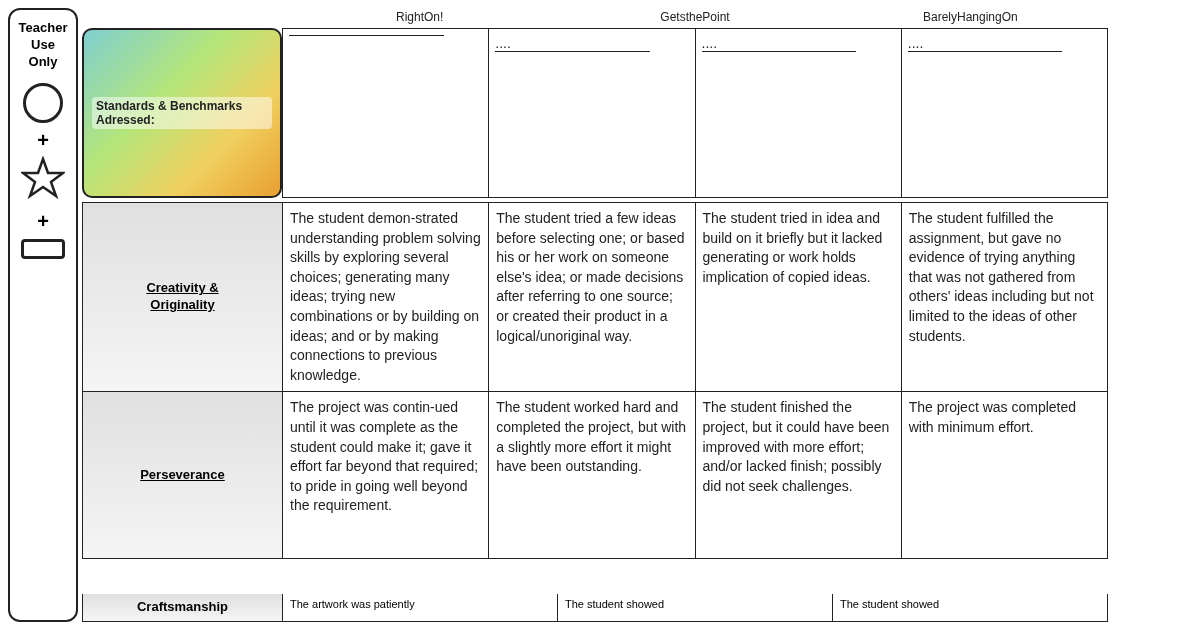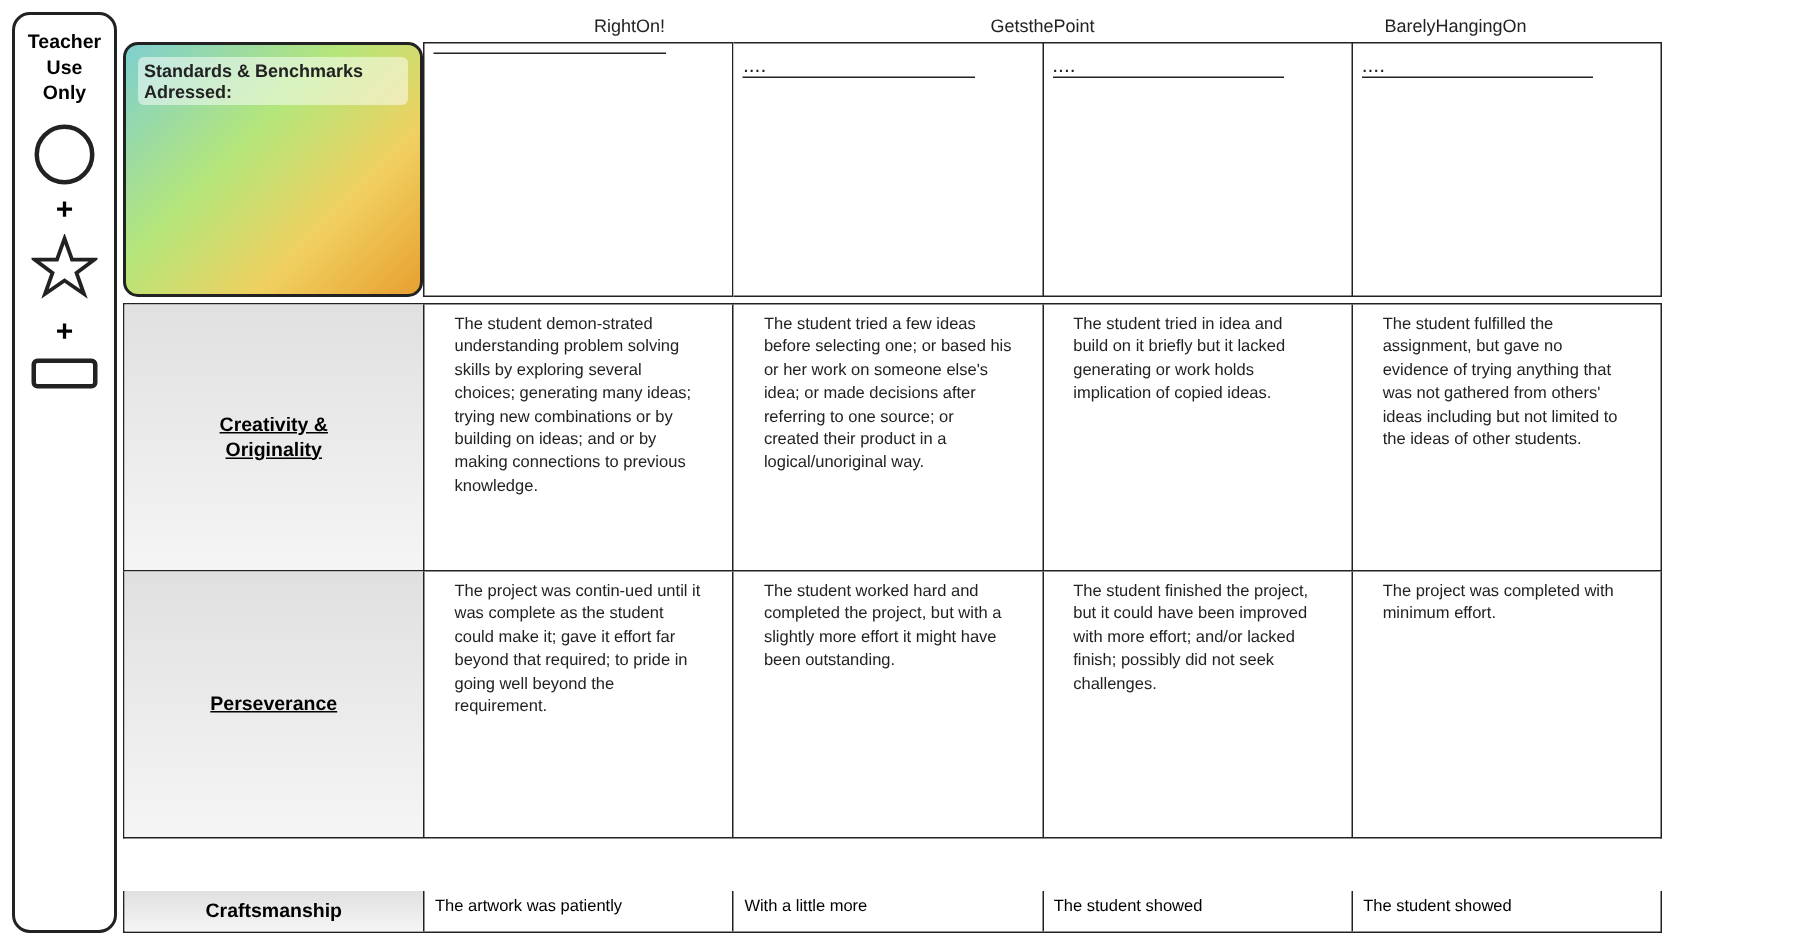--- a/index.html
+++ b/index.html
@@ -98,21 +98,21 @@
     }
 
     .standards-box {
       width: 200px;
       min-width: 200px;
       border: 2px solid #222;
       border-radius: 10px;
       background: linear-gradient(135deg, #7ecfd0 0%, #b5e67a 40%, #f0d060 70%, #e8a030 100%);
       padding: 8px;
       display: flex;
-      align-items: flex-start;
+      align-items: center;
     }
 
     .standards-label {
       font-weight: bold;
       font-size: 12px;
       color: #222;
       background: rgba(255,255,255,0.5);
       padding: 2px 4px;
       border-radius: 4px;
     }
@@ -179,22 +179,22 @@
 
     .criteria-label {
       font-weight: bold;
       font-size: 13px;
       line-height: 1.3;
     }
 
     .rubric-cell {
       flex: 1;
       border-right: 1.5px solid #222;
-      padding: 6px 20px;
-      font-size: 11px;
+      padding: 6px 7px;
+      font-size: 14px;
       line-height: 1.4;
       color: #222;
     }
 
     .rubric-cell:last-child {
       border-right: none;
     }
 
     
     .craftsmanship-row {
@@ -298,21 +298,20 @@
         <div class="rubric-cell">The student worked hard and completed the project, but with a slightly more effort it might have been outstanding.</div>
         <div class="rubric-cell">The student finished the project, but it could have been improved with more effort; and/or lacked finish; possibly did not seek challenges.</div>
         <div class="rubric-cell">The project was completed with minimum effort.</div>
       </div>
 
       <div class="craftsmanship-row" style="border:1.5px solid #222; border-top:none;margin-top:35px;">
         <div class="craft-criteria">
           <div class="criteria-label">Craftsmanship</div>
         </div>
         <div class="craft-text-cell">The artwork was patiently</div>
-        <div class="craft-text-cell">With a little more</div>
         <div class="craft-text-cell">The student showed</div>
         <div class="craft-text-cell">The student showed</div>
       </div>
 
     </div>
 
   </div>
 </div>
 
 </body></html>

